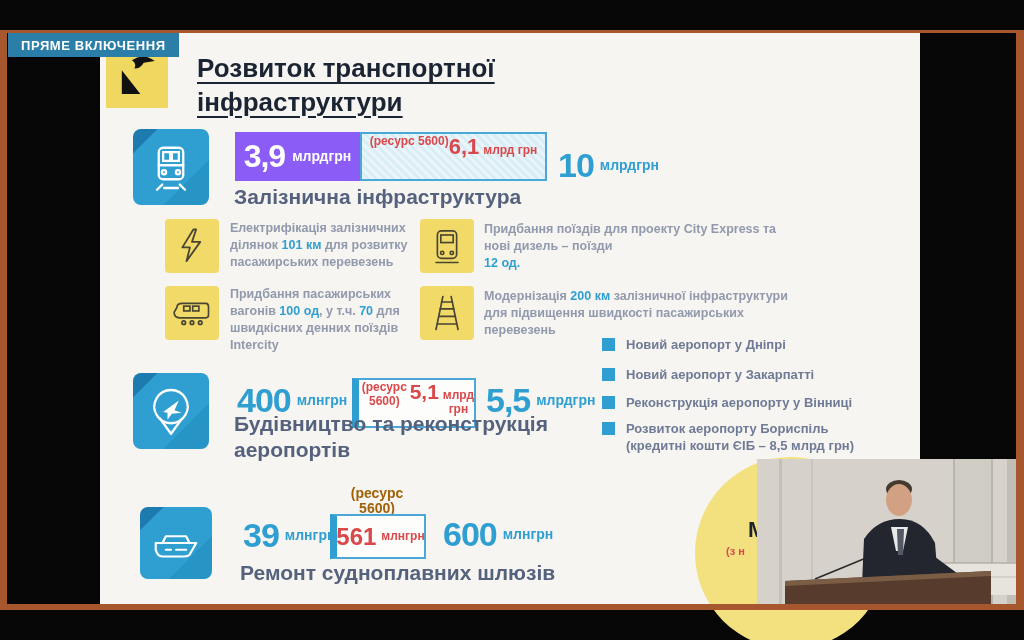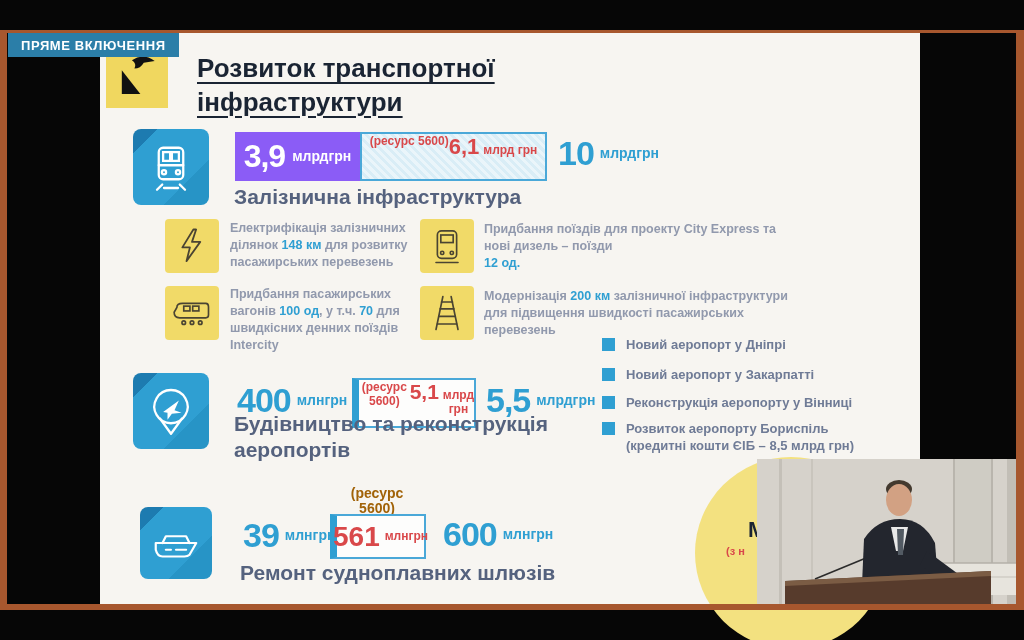--- a/index.html
+++ b/index.html
@@ -33,21 +33,21 @@
     text-align:center;display:flex;justify-content:center;}
   .res-hatch{background:repeating-linear-gradient(45deg,#eaf5fa 0 3px,#d9edf6 3px 6px);}
   .res-bar{border-left:7px solid #2f9fd2;background:#fdfdfc;}
   .res-l1{font-size:12px;font-weight:800;}
   .res-l2{display:flex;align-items:baseline;justify-content:center;gap:4px;font-weight:800;}
   .res-l2 .rnum{font-size:22px;}
   .res-l2 .runit{font-size:12px;}
   .res-label-above{position:absolute;z-index:3;color:#a16207;font-size:14px;font-weight:800;
     text-align:center;line-height:1.1;}
   .resbox-flex{flex-direction:row;align-items:center;gap:5px;}
-  .resbox-flex .rnum{font-size:28px;font-weight:800;}
+  .resbox-flex .rnum{font-size:24px;font-weight:800;}
   .resbox-flex .units{font-size:12px;color:#d9484a;}
   
   .seclabel{position:absolute;z-index:3;color:#55627e;font-size:21px;font-weight:600;line-height:1.22;}
   
   .feat-icon{position:absolute;z-index:3;width:54px;height:54px;background:#f1da68;border-radius:4px;
     display:flex;align-items:center;justify-content:center;}
   .feat-text{position:absolute;z-index:3;font-size:12.5px;color:#9199ad;line-height:1.35;font-weight:600;}
   .feat-text .hl{color:#2f9fd2;font-weight:800;}
   .feat-text .hl.block{display:block;}
   
@@ -116,39 +116,39 @@
   </div>
 
   <div class="resbox res-hatch" style="left:360px;top:132px;width:187px;height:49px;">
     <div class="res-l1">(ресурс 5600)</div>
     <div class="res-l2">
       <span class="rnum">6,1</span>
       <span class="runit">млрд грн</span>
     </div>
   </div>
 
-  <div class="amt" style="left:558px;top:134px;">
+  <div class="amt" style="left:558px;top:146px;">
     <span class="num">10</span>
     <span class="units">
       <span>млрд</span>
       <span>грн</span>
     </span>
   </div>
 
   <div class="seclabel" style="left:234px;top:184px;">Залізнична інфраструктура</div>
 
   <div class="feat-icon" style="left:165px;top:219px;">
     <span>
       <svg width="44" height="44" viewBox="0 0 64 64">
         <path d="M34 8 L18 34 H29 L24 54 L44 26 H32 L38 8 Z" fill="none" stroke="#4a4432" stroke-width="2.6" stroke-linejoin="round"></path>
       </svg>
     </span>
   </div>
   <div class="feat-text" style="left:230px;top:220px;width:190px;">
-    <span>Електрифікація залізничних ділянок </span><span class="hl">148 км</span><span></span><span class="hl"></span><span> для розвитку пасажирських перевезень</span>
+    <span>Електрифікація залізничних ділянок </span><span class="hl">101 км</span><span></span><span class="hl"></span><span> для розвитку пасажирських перевезень</span>
   </div>
 
   <div class="feat-icon" style="left:165px;top:286px;">
     <span>
       <svg width="44" height="44" viewBox="0 0 64 64">
         <g fill="none" stroke="#4a4432" stroke-width="2.4" stroke-linecap="round">
           <path d="M10 24 q0 -6 8 -6 h34 q4 0 4 5 v12 q0 4 -4 4 H14 q-8 0 -8 -8 z"></path>
           <rect x="20" y="22" width="9" height="7"></rect>
           <rect x="33" y="22" width="9" height="7"></rect>
           <circle cx="20" cy="46" r="2.6"></circle>

